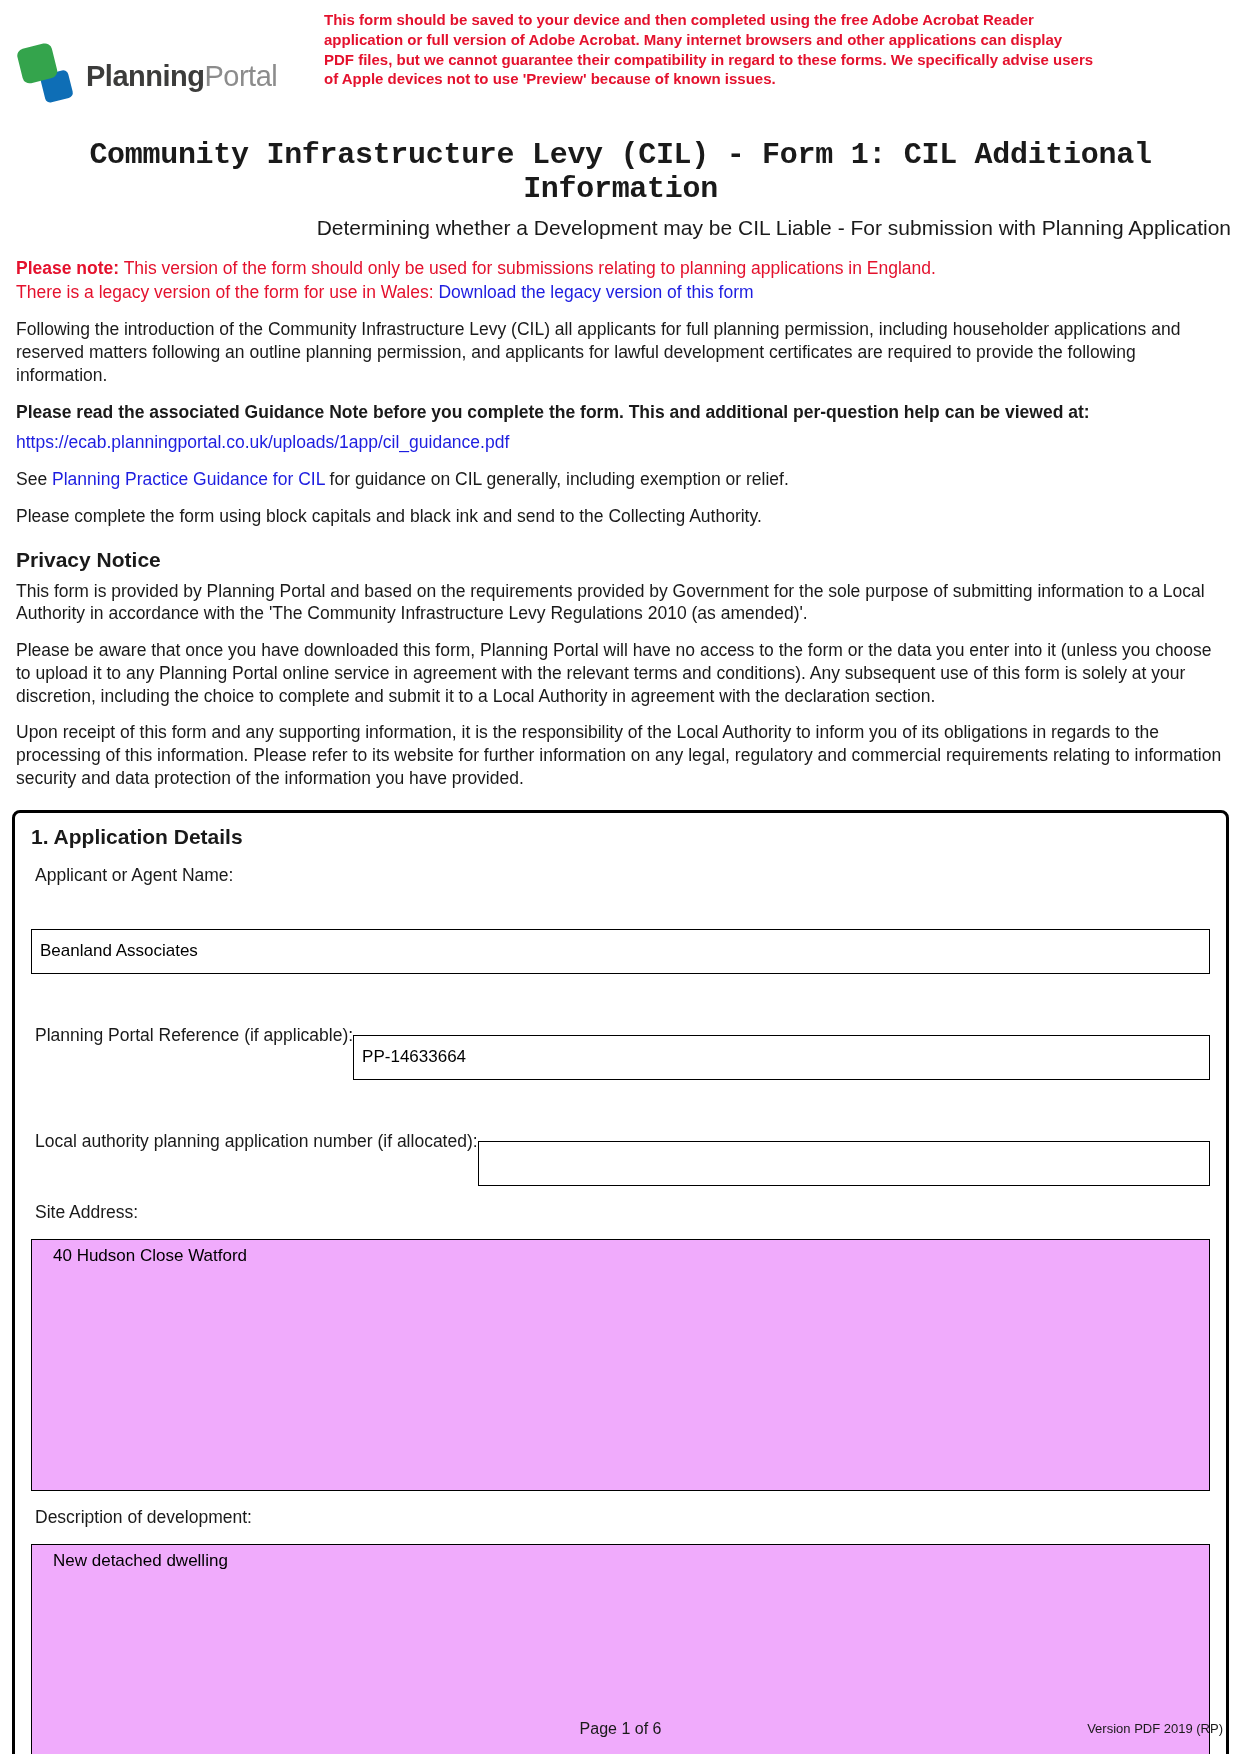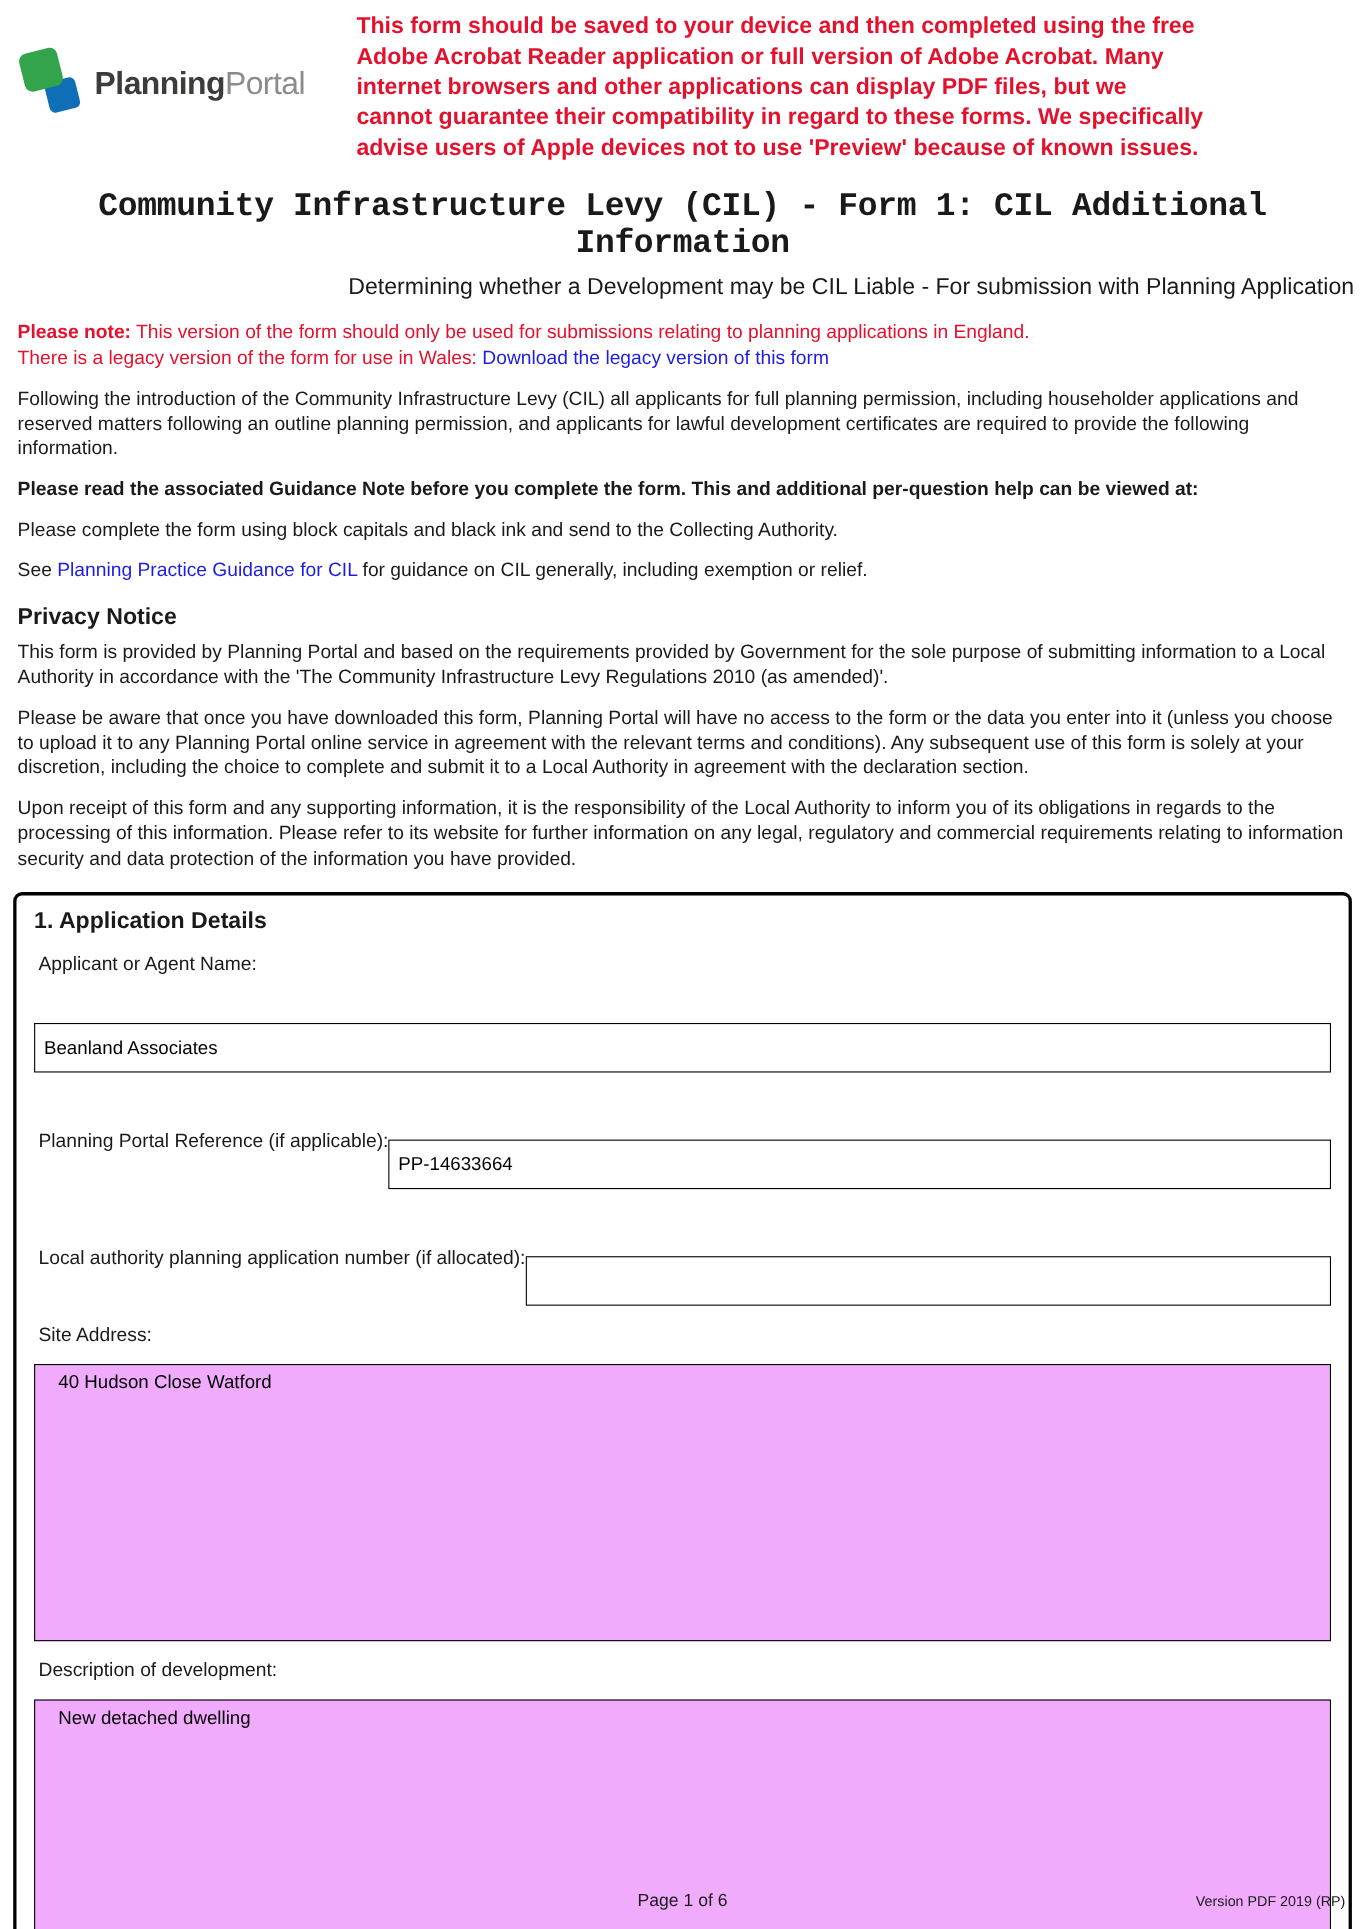--- a/index.html
+++ b/index.html
@@ -15,21 +15,21 @@
     width: 1241px; height: 1754px; position: relative; background: #fff;
     color: var(--text);
     font-family: "Liberation Sans", "DejaVu Sans", sans-serif;
     overflow: hidden;
   }
   .header { display: flex; align-items: flex-start; padding: 10px 16px 0 16px; }
   .logo { width: 298px; display: flex; align-items: center; gap: 8px; margin-top: 26px; flex: none; }
   .logo-text { font-size: 29px; letter-spacing: -0.5px; white-space: nowrap; }
   .brand-bold { font-weight: bold; color: #3c3c3b; }
   .brand-light { color: #8c8c8c; font-weight: normal; }
-  .warning { margin: 0 0 0 10px; color: var(--red); font-weight: bold; font-size: 21px; line-height: 1.32; width: 770px; }
+  .warning { margin: 0 0 0 10px; color: var(--red); font-weight: bold; font-size: 15px; line-height: 1.32; width: 770px; }
 
   .title { text-align: center; font-size: 30px; margin: 22px 10px 0; letter-spacing: -0.3px; font-weight: bold; font-family: Liberation Mono, monospace; }
   .subtitle { text-align: right; font-size: 21px; margin: 10px 10px 0; }
 
   .note { color: var(--red); font-size: 17.5px; margin: 16px 16px 0; line-height: 1.38; }
   .link { color: var(--link); text-decoration: none; cursor: pointer; }
 
   .body-text { font-size: 17.5px; line-height: 1.3; margin: 14px 16px 0; }
   .bold { font-weight: bold; }
   .privacy-heading { font-size: 21px; margin: 20px 16px 0; font-weight: bold; }
@@ -80,28 +80,31 @@
   <p class="note">
     <b>Please note:</b>
     <span>This version of the form should only be used for submissions relating to planning applications in England.</span><br>
     <span>There is a legacy version of the form for use in Wales:</span>
     <a class="link">Download the legacy version of this form</a>
   </p>
 
   <p class="body-text">Following the introduction of the Community Infrastructure Levy (CIL) all applicants for full planning permission, including householder applications and reserved matters following an outline planning permission, and applicants for lawful development certificates are required to provide the following information.</p>
 
   <p class="body-text bold">Please read the associated Guidance Note before you complete the form. This and additional per-question help can be viewed at:</p>
-
-  <p class="body-text">Please complete the form using block capitals and black ink and send to the Collecting Authority.</p>
+  <p class="body-text tight">
+    <a class="link">https://ecab.planningportal.co.uk/uploads/1app/cil_guidance.pdf</a>
+  </p>
 
   <p class="body-text">
     <span>See</span>
     <a class="link">Planning Practice Guidance for CIL</a>
     <span>for guidance on CIL generally, including exemption or relief.</span>
   </p>
+
+  <p class="body-text">Please complete the form using block capitals and black ink and send to the Collecting Authority.</p>
 
   <h2 class="privacy-heading">Privacy Notice</h2>
   <p class="body-text tight">This form is provided by Planning Portal and based on the requirements provided by Government for the sole purpose of submitting information to a Local Authority in accordance with the 'The Community Infrastructure Levy Regulations 2010 (as amended)'.</p>
   <p class="body-text">Please be aware that once you have downloaded this form, Planning Portal will have no access to the form or the data you enter into it (unless you choose to upload it to any Planning Portal online service in agreement with the relevant terms and conditions). Any subsequent use of this form is solely at your discretion, including the choice to complete and submit it to a Local Authority in agreement with the declaration section.</p>
   <p class="body-text">Upon receipt of this form and any supporting information, it is the responsibility of the Local Authority to inform you of its obligations in regards to the processing of this information. Please refer to its website for further information on any legal, regulatory and commercial requirements relating to information security and data protection of the information you have provided.</p>
 
   <section class="form-box">
     <h2 class="section-heading">1. Application Details</h2>
 
     <label class="field-label">Applicant or Agent Name:</label>

